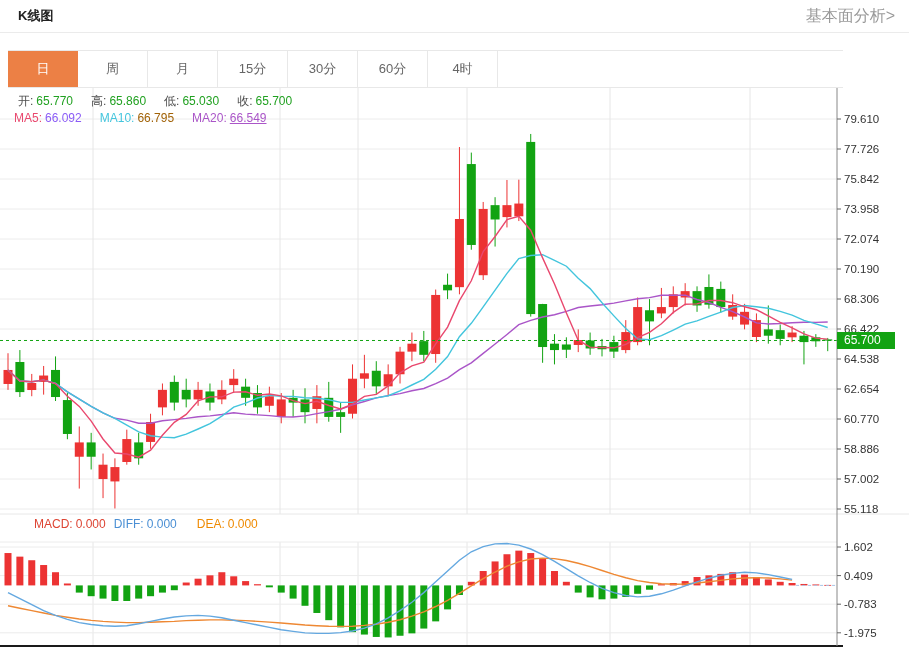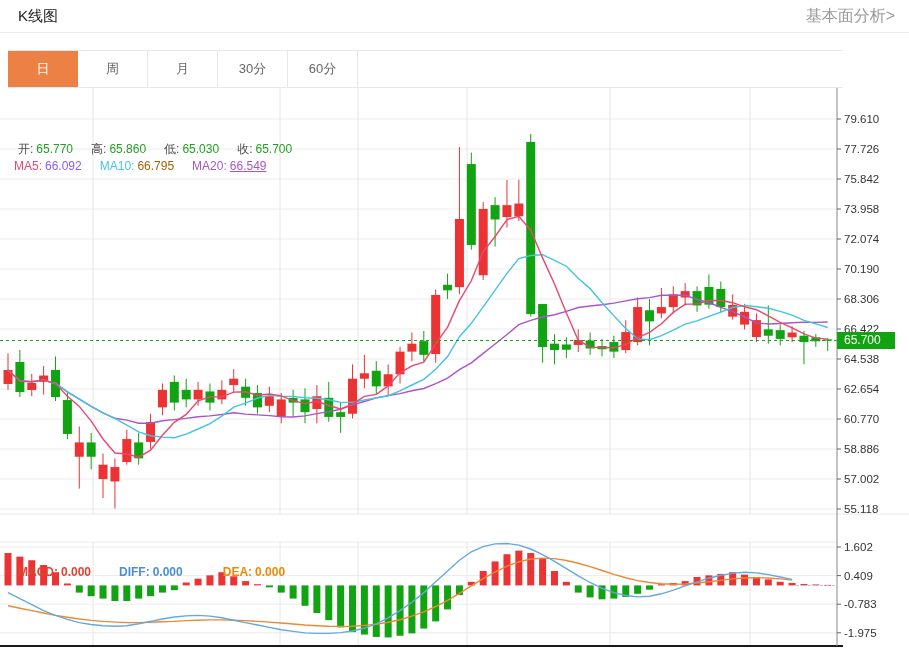--- a/index.html
+++ b/index.html
@@ -1,50 +1,52 @@
 <!DOCTYPE html>
 <html><head>
 <meta charset="utf-8">
 <style>
   html,body{margin:0;padding:0;background:#fff;}
   .page{position:relative;width:909px;height:648px;background:#fff;overflow:hidden;
         font-family:"Liberation Sans",sans-serif;-webkit-font-smoothing:antialiased;}
   .hdr{display:flex;justify-content:space-between;align-items:center;height:32px;
        padding:0 14px 0 18px;border-bottom:1px solid #ebebeb;}
-  .hdr .ttl{font-size:15px;font-weight:normal;color:#222;}
+  .hdr .ttl{font-size:13px;font-weight:bold;color:#222;}
   .hdr .lnk{font-size:16px;color:#999;text-decoration:none;cursor:pointer;}
   .tabs{display:flex;margin:17px 0 0 8px;width:835px;
         border-top:1px solid #e8e8e8;border-bottom:1px solid #e8e8e8;box-sizing:border-box;}
   .tab{width:70px;height:36px;line-height:36px;text-align:center;font-size:13px;color:#666;
        background:#fff;border-right:1px solid #e8e8e8;cursor:pointer;box-sizing:border-box;}
   .tab:first-child{border-left:1px solid #e8e8e8;}
   .tab.active{background:#ec8045;color:#fff;border-color:#ec8045;}
   .chart{position:relative;width:909px;height:562px;}
   .chart svg{position:absolute;left:0;top:0;}
-  .lg{position:absolute;font-size:12px;display:flex;gap:18px;white-space:nowrap;margin-top:48px;}
+  .lg{position:absolute;font-size:12px;display:flex;gap:18px;white-space:nowrap;}
   .lg .it .v{margin-left:3px;}
   #ohlc{left:18px;top:5px;}
   #ma{left:14px;top:23px;}
-  #macdlegend{left:18px;top:429px;gap:28px;font-weight:bold;}
+  #macdlegend{left:34px;top:429px;gap:8px;}
 </style>
 </head>
 <body>
 
 <div class="page">
   <div class="hdr">
     <span class="ttl">K线图</span>
     <a class="lnk">基本面分析&gt;</a>
   </div>
 
   <div class="tabs" id="tabbar">
       <div class="tab active">日</div>
       <div class="tab">周</div>
       <div class="tab">月</div>
+      <div class="tab">15分</div>
       <div class="tab">30分</div>
       <div class="tab">60分</div>
+      <div class="tab">4时</div>
     </div>
 
   <div class="chart">
     <svg id="chart-svg" width="909" height="562">
         <line x1="0" y1="31" x2="837" y2="31" stroke="#ececec" stroke-width="1"></line>
         <line x1="0" y1="61" x2="837" y2="61" stroke="#ececec" stroke-width="1"></line>
         <line x1="0" y1="91" x2="837" y2="91" stroke="#ececec" stroke-width="1"></line>
         <line x1="0" y1="121" x2="837" y2="121" stroke="#ececec" stroke-width="1"></line>
         <line x1="0" y1="151" x2="837" y2="151" stroke="#ececec" stroke-width="1"></line>
         <line x1="0" y1="181" x2="837" y2="181" stroke="#ececec" stroke-width="1"></line>

